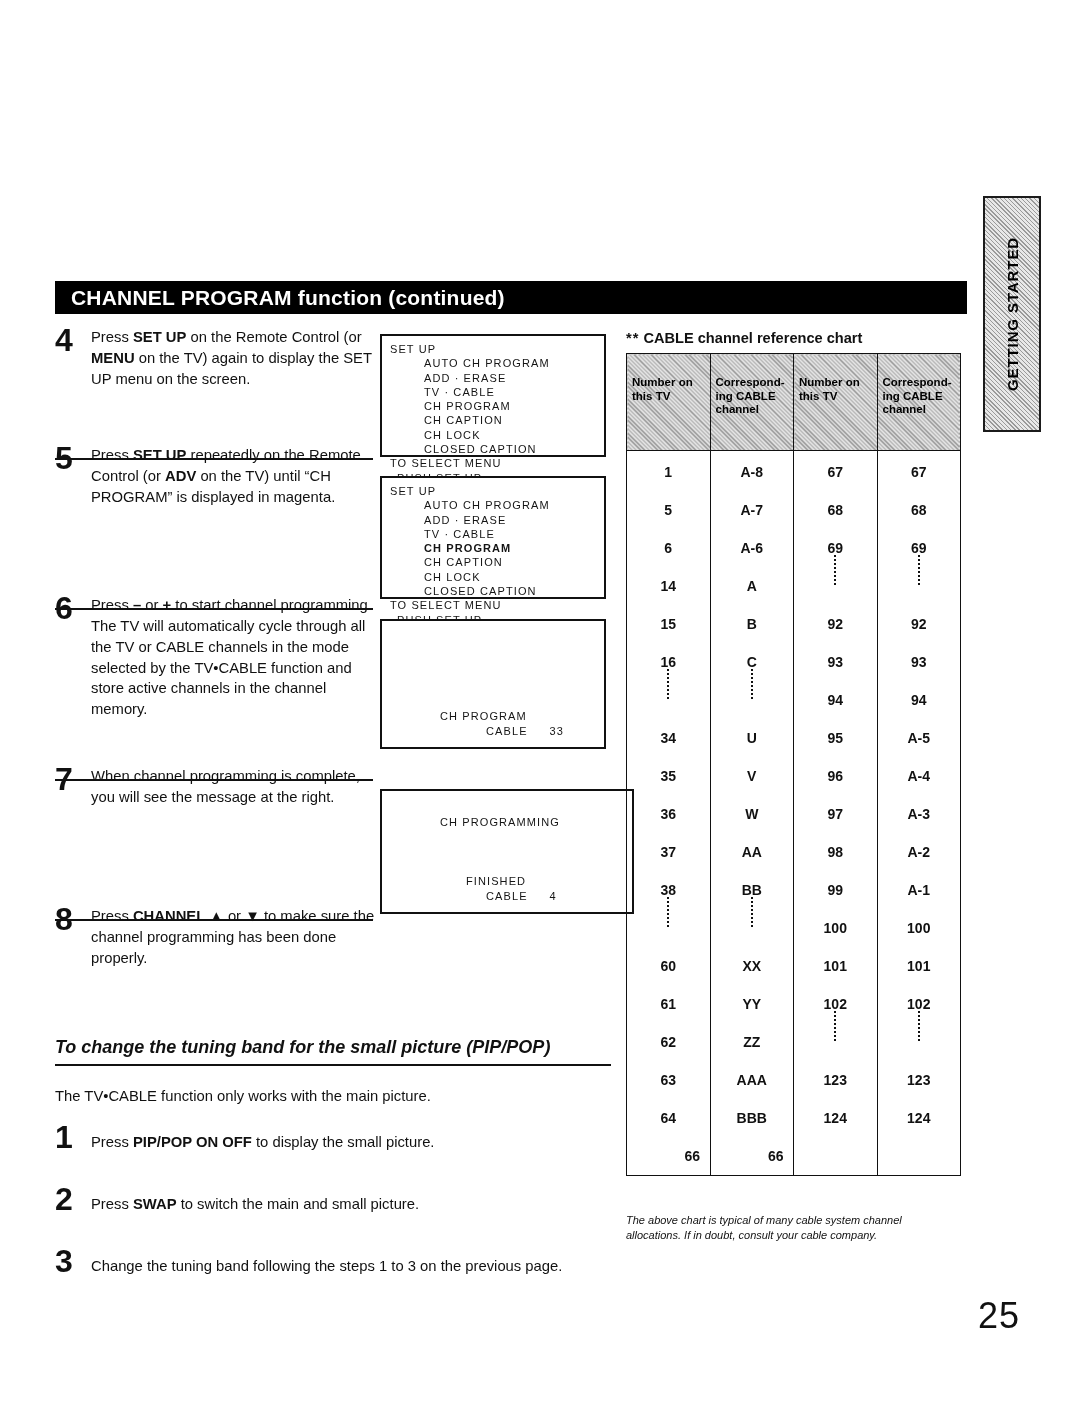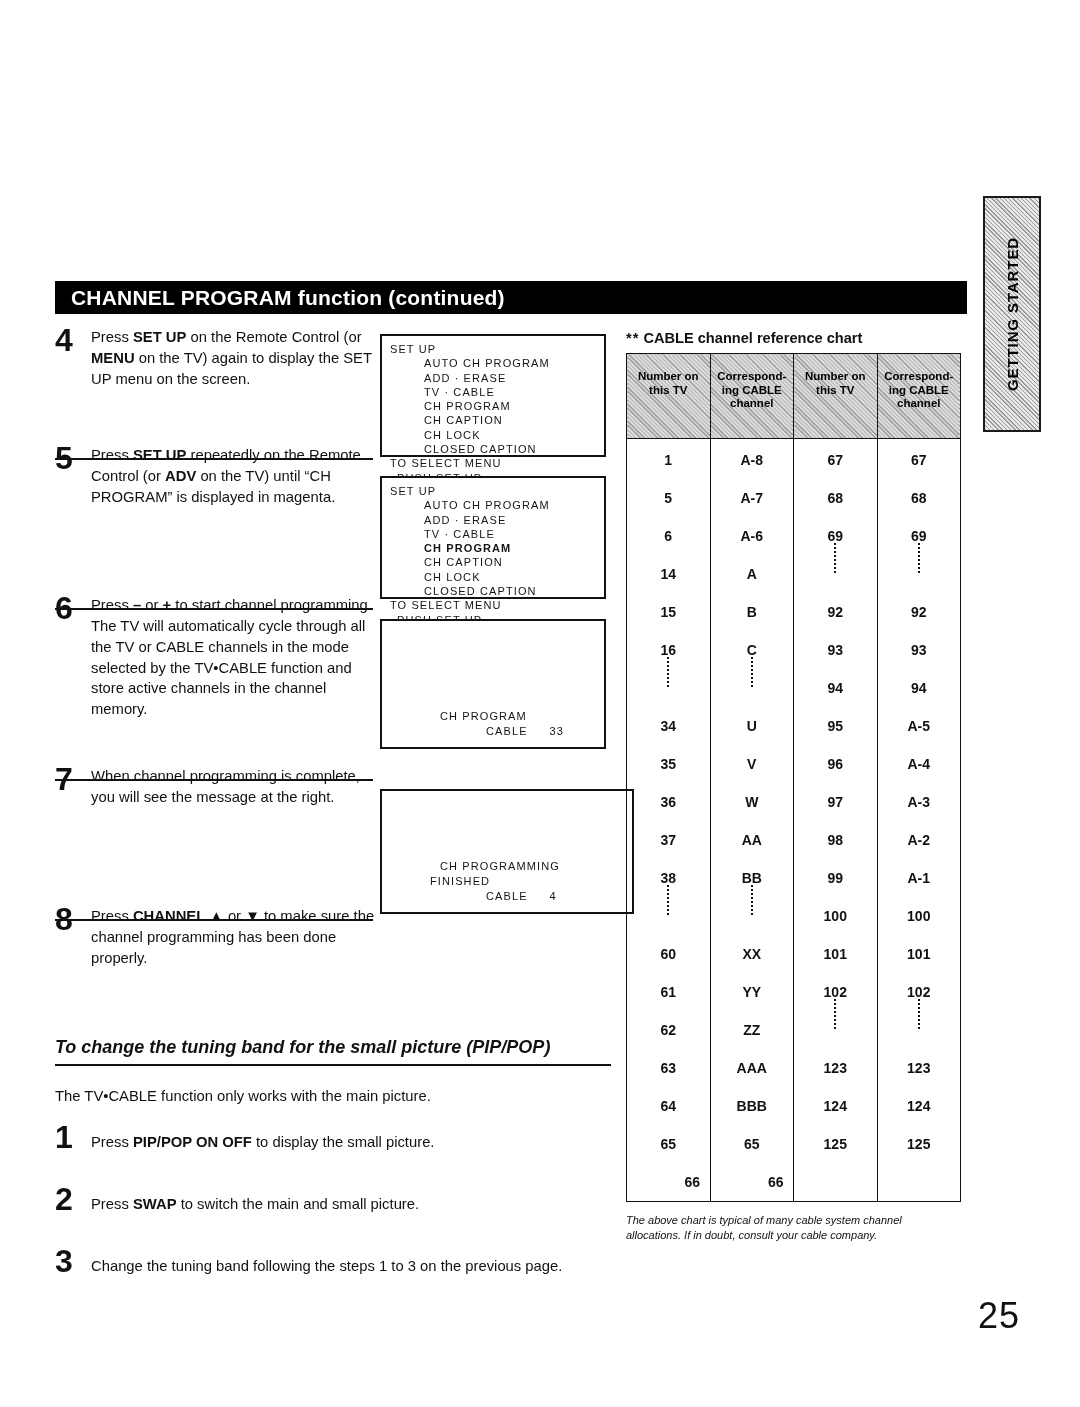--- a/index.html
+++ b/index.html
@@ -120,21 +120,21 @@
   .osd-bottom {
     position: absolute;
     left: 0; right: 0;
     bottom: 8px;
     font-size: 11px;
     letter-spacing: 1.1px;
     line-height: 1.35;
     color: #141414;
   }
   .osd-bottom .l1 { padding-left: 58px; }
-  .osd-bottom .l2 { padding-left: 48px; }
+  .osd-bottom .l2 { padding-left: 84px; margin-top: 44px; }
   .osd-bottom .l3 { padding-left: 104px; }
   .osd-bottom .l3 .chn { padding-left: 22px; }
 
   
   .pip-head {
     position: absolute;
     left: 55px;
     top: 1037px;
     width: 556px;
     font-size: 18px;
@@ -184,22 +184,22 @@
     vertical-align: middle;
   }
   table.cable thead th {
     background:
       repeating-linear-gradient(45deg, #8f8f8f 0px, #8f8f8f 1px, #e4e4e4 1px, #e4e4e4 3px),
       #c9c9c9;
     border-top: 1.5px solid #111;
     border-bottom: 1.5px solid #111;
     font-size: 11.5px;
     line-height: 1.18;
-    text-align: center;
-    padding: 16px 5px;
+    text-align: left;
+    padding: 22px 5px;
     height: 52px;
     vertical-align: top;
     color: #000;
   }
   table.cable tbody tr:first-child td { padding-top: 2px; }
   table.cable tbody tr:last-child td { border-bottom: 1.5px solid #111; padding-left: 48px; }
   
   .dotmark {
     display: block;
     width: 0;
@@ -636,34 +636,20 @@
         </td>
         <td class="val">
           <span class="v">124</span>
         </td>
         <td class="val">
           <span class="v">124</span>
         </td>
       </tr>
       <tr>
         <td class="val">
-          <span class="v">65</span>
-        </td>
-        <td class="val">
-          <span class="v">65</span>
-        </td>
-        <td class="val">
-          <span class="v">125</span>
-        </td>
-        <td class="val">
-          <span class="v">125</span>
-        </td>
-      </tr>
-      <tr>
-        <td class="val">
           <span class="v">66</span>
         </td>
         <td class="val">
           <span class="v">66</span>
         </td>
         <td class="val">
           <span class="v"></span>
         </td>
         <td class="val">
           <span class="v"></span>

